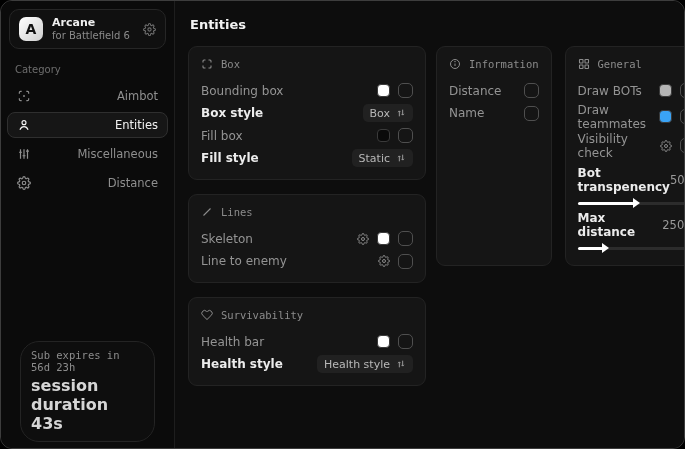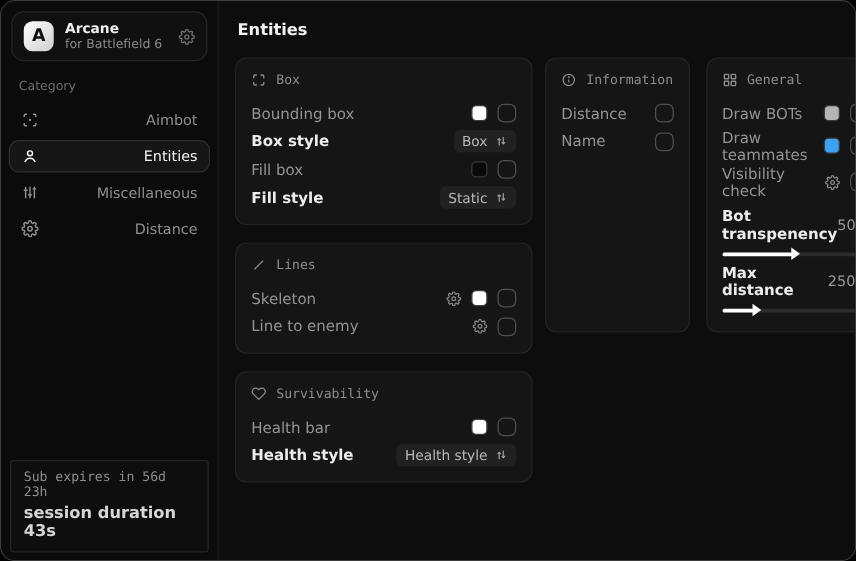--- a/index.html
+++ b/index.html
@@ -34,26 +34,26 @@
   .nav{ display:flex; flex-direction:column; gap:3px; }
   .nav-item{
     display:flex; align-items:center; gap:9px; height:26px;
     padding:0 9px; border-radius:8px; font-size:11.5px; color:#8f8f8f;
     border:1px solid transparent; cursor:default;justify-content:space-between;
   }
   .nav-item .nav-ic{ display:flex; color:inherit; }
   .nav-item.active{ background:#161616; border-color:#2f2f2f; color:#f2f2f2; }
   .sidebar-spacer{ flex:1; }
   .status-card{
-    border:1px solid #242424; background:#0e0e0e; border-radius:3px;
-    padding:7px 10px 8px 10px; margin:0 1px;
+    border:1px solid #242424; background:#0e0e0e; border-radius:19px;
+    padding:7px 10px 8px 10px; margin:0 13px;
   }
   .status-line1{ font-family:"DejaVu Sans Mono","Liberation Mono",monospace;
     font-size:10.5px; color:#8d8d8d; }
-  .status-line2{ font-size:13px; font-weight:bold; color:#d6d6d6; margin-top:3px; }
+  .status-line2{ font-size:16px; font-weight:bold; color:#d6d6d6; margin-top:3px; }
   
   .main{ flex:1; background:#0d0d0d; padding:16px 13px 12px 13px; overflow:hidden; }
   .page-title{ font-size:13px; font-weight:bold; color:#f2f2f2; margin:0 0 14px 2px; }
   .columns{ display:flex; gap:10px; align-items:flex-start; }
   .col-left{ width:238px; min-width:238px; display:flex; flex-direction:column; gap:14px; }
   .col-right{ width:240px; min-width:240px; display:flex; flex-direction:row; gap:13px; }
   .card{
     background:#151515; border:1px solid #232323; border-radius:9px;
     padding:11px 12px 9px 12px;
   }

